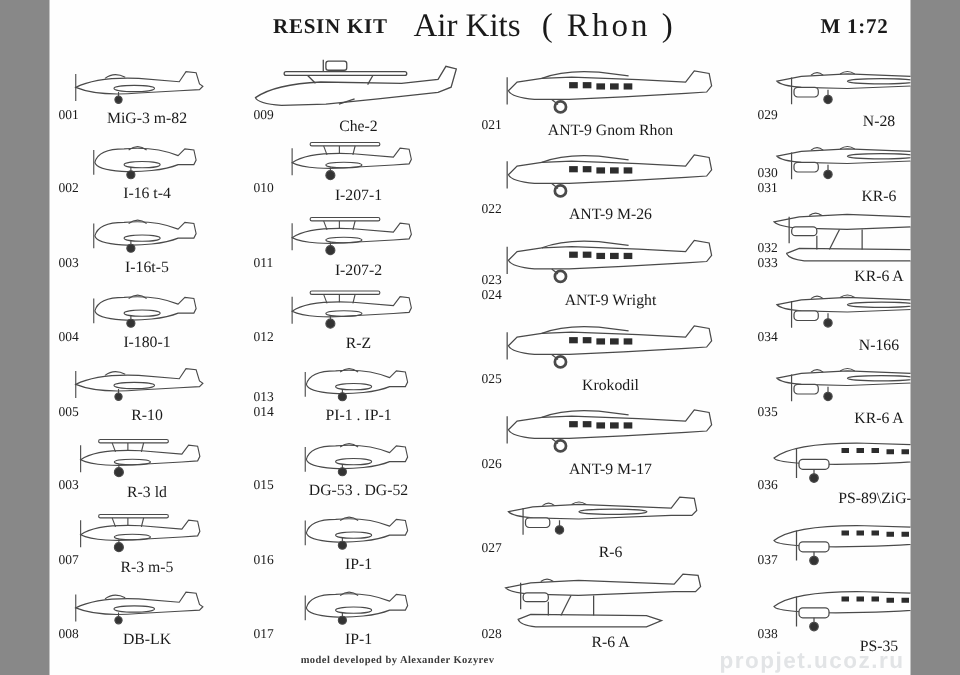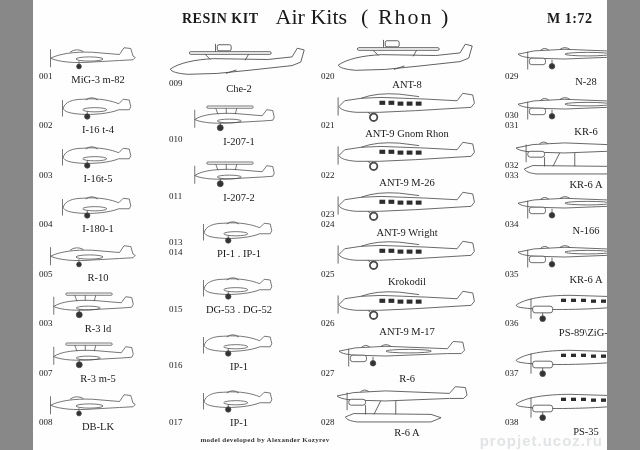--- a/index.html
+++ b/index.html
@@ -169,20 +169,31 @@
           </div>
           <div class="art">
             <svg class="plane" viewBox="0 0 130 44" width="98" height="33" aria-hidden="true">
               <use href="#shape-biplane"></use>
             </svg>
           </div>
           <div class="name">I-207-2</div>
         </div>
         <div class="entry">
           <div class="nums">
+            <span>012</span>
+          </div>
+          <div class="art">
+            <svg class="plane" viewBox="0 0 130 44" width="98" height="33" aria-hidden="true">
+              <use href="#shape-biplane"></use>
+            </svg>
+          </div>
+          <div class="name">R-Z</div>
+        </div>
+        <div class="entry">
+          <div class="nums">
             <span>013</span>
             <span>014</span>
           </div>
           <div class="art">
             <svg class="plane" viewBox="0 0 110 40" width="83" height="30" aria-hidden="true">
               <use href="#shape-stubby"></use>
             </svg>
           </div>
           <div class="name">PI-1 . IP-1</div>
         </div>
@@ -214,31 +225,20 @@
           </div>
           <div class="art">
             <svg class="plane" viewBox="0 0 110 40" width="83" height="30" aria-hidden="true">
               <use href="#shape-stubby"></use>
             </svg>
           </div>
           <div class="name">IP-1</div>
         </div>
       </div>
       <div class="col">
-        <div class="entry">
-          <div class="nums">
-            <span>020</span>
-          </div>
-          <div class="art">
-            <svg class="plane" viewBox="0 0 170 46" width="148" height="40" aria-hidden="true">
-              <use href="#shape-flyingboat"></use>
-            </svg>
-          </div>
-          <div class="name">ANT-8</div>
-        </div>
         <div class="entry">
           <div class="nums">
             <span>021</span>
           </div>
           <div class="art">
             <svg class="plane" viewBox="0 0 180 46" width="149" height="38" aria-hidden="true">
               <use href="#shape-transport"></use>
             </svg>
           </div>
           <div class="name">ANT-9 Gnom Rhon</div>

